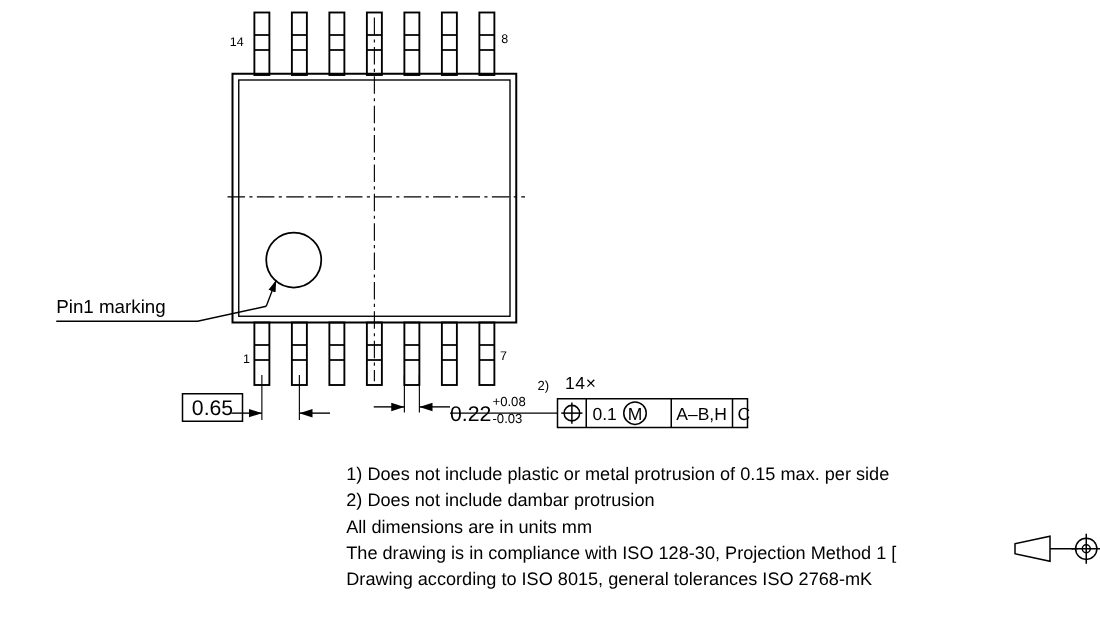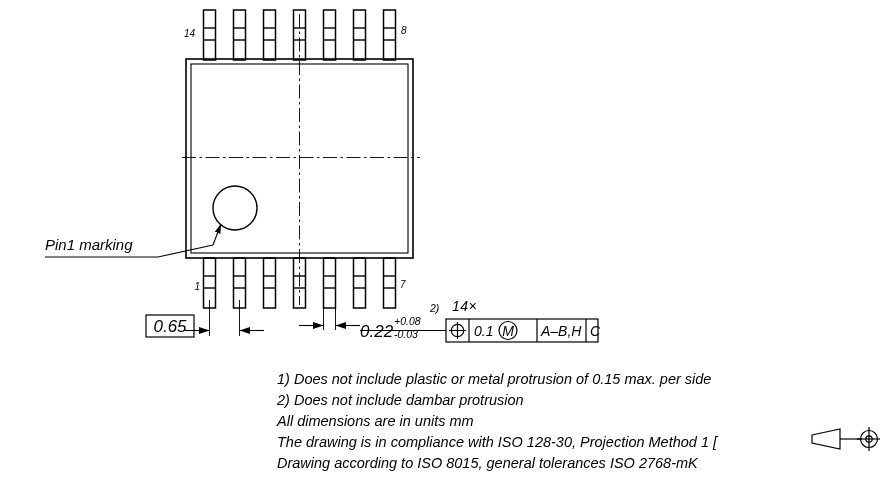--- a/index.html
+++ b/index.html
@@ -11,21 +11,20 @@
     width: 880px;
     height: 495px;
     font-family: "Liberation Sans", sans-serif;
     color: #000000;
     overflow: hidden;
   }
   #drawing-root {
     position: relative;
     width: 880px;
     height: 495px;
-    font-style: italic;
   }
   svg#package-drawing {
     display: block;
     width: 880px;
     height: 495px;
   }
   .outline {
     fill: none;
     stroke: #000000;
     stroke-width: 1.6;

